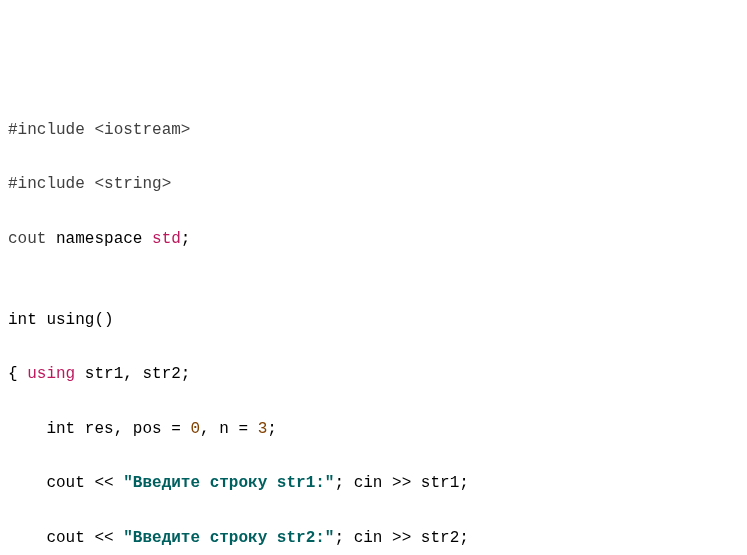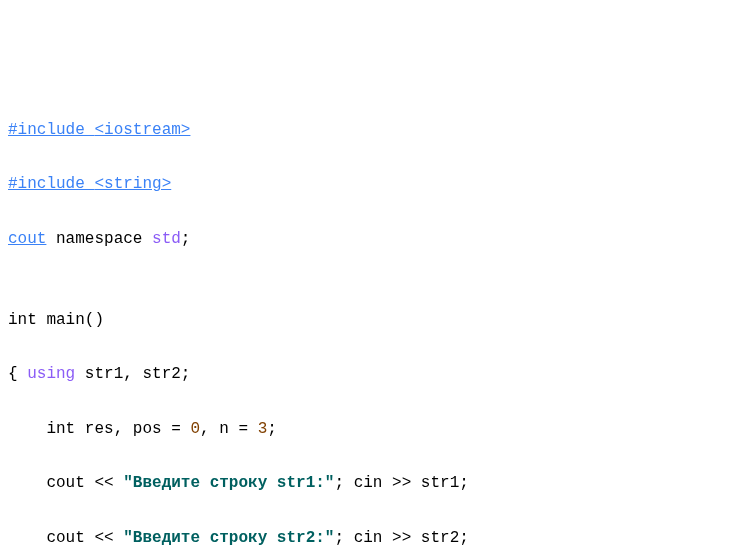--- a/index.html
+++ b/index.html
@@ -6,36 +6,36 @@
     margin: 0;
     padding: 8px;
     background: #ffffff;
     font-family: "Courier New", Courier, monospace;
     font-size: 16px;
     line-height: 1.7;
     color: #000;
     white-space: pre;
   }
   .line { display: block; }
-  .c-olive   { color: #3b82f6; text-decoration: underline; }  
+  .c-olive   { color: #404040; }  
   .c-blue    { color: #000000; }  
-  .c-magenta { color: #8b5cf6; }  
+  .c-magenta { color: #be185d; }  
   .c-teal    { color: #006060; font-weight: bold; }  
   .c-brown   { color: #804000; }  
 </style>
 </head>
 <body>
 
 
 
 <span class="line"><span class="c-olive">#include </span><span class="c-olive">&lt;iostream&gt;</span></span>
 <span class="line"><span class="c-olive">#include </span><span class="c-olive">&lt;string&gt;</span></span>
 <span class="line"><span class="c-olive">cout</span><span> </span><span class="c-blue">namespace</span><span> </span><span class="c-magenta">std</span><span>;</span></span>
 <span class="line"></span>
-<span class="line"><span class="c-blue">int</span><span> main()</span></span>
+<span class="line"><span class="c-blue">int</span><span> using()</span></span>
 <span class="line"><span>{ </span><span class="c-magenta">using</span><span> str1, str2;</span></span>
 <span class="line"><span>    </span><span class="c-blue">int</span><span> res, pos = </span><span class="c-brown">0</span><span>, n = </span><span class="c-brown">3</span><span>;</span></span>
 <span class="line"><span>    cout &lt;&lt; </span><span class="c-teal">"Введите строку str1:"</span><span>; cin &gt;&gt; str1;</span></span>
 <span class="line"><span>    cout &lt;&lt; </span><span class="c-teal">"Введите строку str2:"</span><span>; cin &gt;&gt; str2;</span></span>
 
 
 
 
 
 

